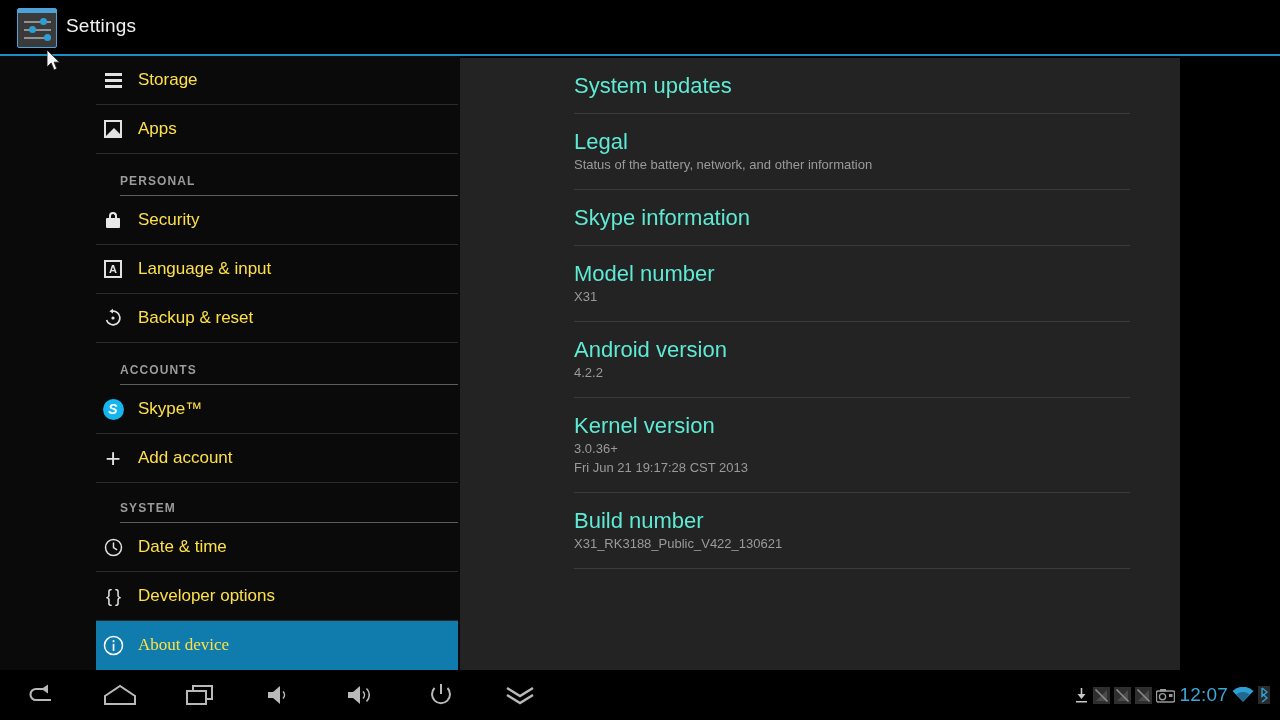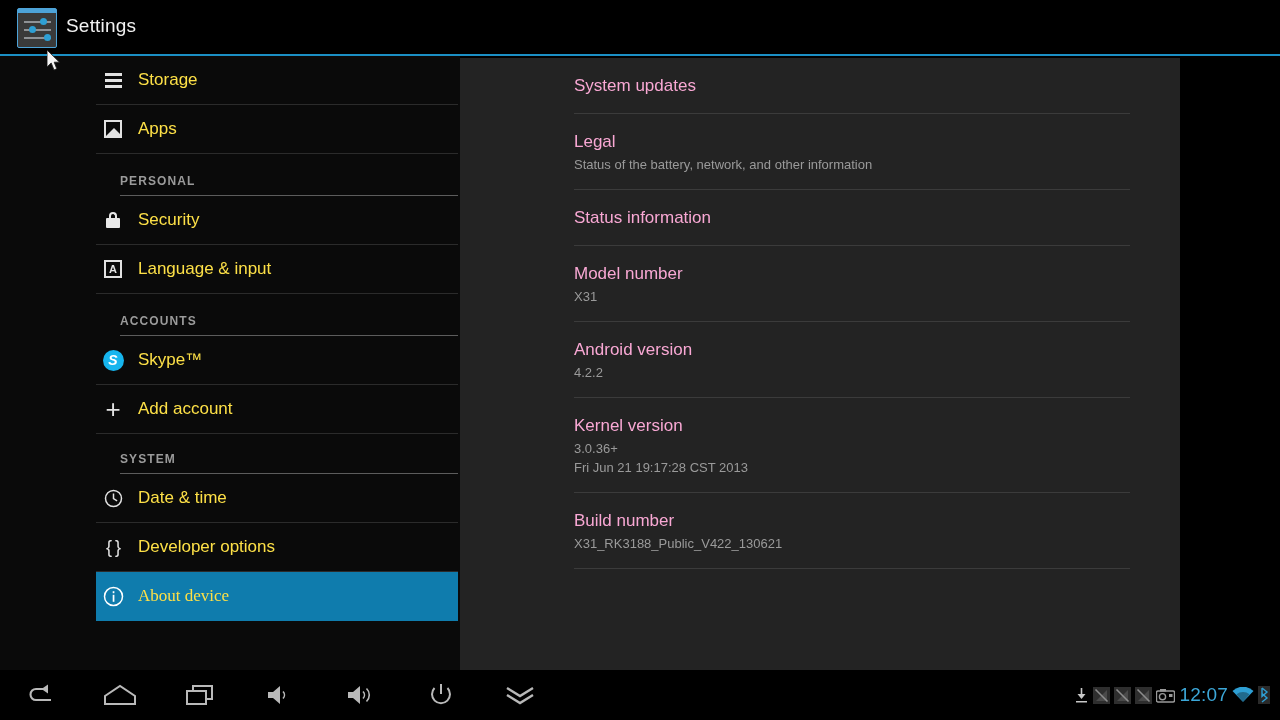--- a/index.html
+++ b/index.html
@@ -82,21 +82,21 @@
   #content {
     position:absolute; left:460px; top:58px; width:720px; height:612px;
     background:#232323;
   }
   #content-inner { padding:0 50px 0 114px; }
   .pref {
     border-bottom:1px solid #3b3b3b;
     padding:16px 0 15px 0;
   }
   .pref:last-child { }
-  .pref-title { font-size:17px; color:#f9a8d4; line-height:24px; }
+  .pref-title { font-size:22px; color:#5eead4; line-height:24px; }
   .pref-sub { font-size:13px; color:#9a9a9a; line-height:19px; margin-top:1px; }
 
   
   #navbar {
     position:absolute; left:0; top:670px; width:1280px; height:50px; background:#000;
   }
   .nb-btn {
     position:absolute; top:0; height:50px; width:72px;
     display:flex; align-items:center; justify-content:center;
   }
@@ -156,20 +156,30 @@
       <span class="nav-label">Security</span>
     </div>
 
     <div class="nav-item">
       <span class="nav-ico">
           <span class="ic-lang">A</span>
         </span>
       <span class="nav-label">Language &amp; input</span>
     </div>
 
+    <div class="nav-item">
+      <span class="nav-ico">
+        <svg width="20" height="20" viewBox="0 0 20 20">
+          <path d="M10 3.2A6.8 6.8 0 1 1 3.6 12" fill="none" stroke="#e2e2e2" stroke-width="1.7"></path>
+          <polygon points="10,0.8 10,5.6 6.4,3.2" fill="#e2e2e2"></polygon>
+          <circle cx="10" cy="10" r="1.6" fill="#e2e2e2"></circle>
+        </svg>
+      </span>
+      <span class="nav-label">Backup &amp; reset</span>
+    </div>
 
     <div class="nav-head">ACCOUNTS</div>
 
     <div class="nav-item">
       <span class="nav-ico">
           <span class="ic-skype">S</span>
         </span>
       <span class="nav-label">Skype™</span>
     </div>
 
@@ -217,21 +227,21 @@
       <div class="pref">
         <div class="pref-title">System updates</div>
       </div>
 
       <div class="pref">
         <div class="pref-title">Legal</div>
         <div class="pref-sub">Status of the battery, network, and other information</div>
       </div>
 
       <div class="pref">
-        <div class="pref-title">Status information</div>
+        <div class="pref-title">Skype information</div>
       </div>
 
       <div class="pref">
         <div class="pref-title">Model number</div>
         <div class="pref-sub">X31</div>
       </div>
 
       <div class="pref">
         <div class="pref-title">Android version</div>
         <div class="pref-sub">4.2.2</div>

